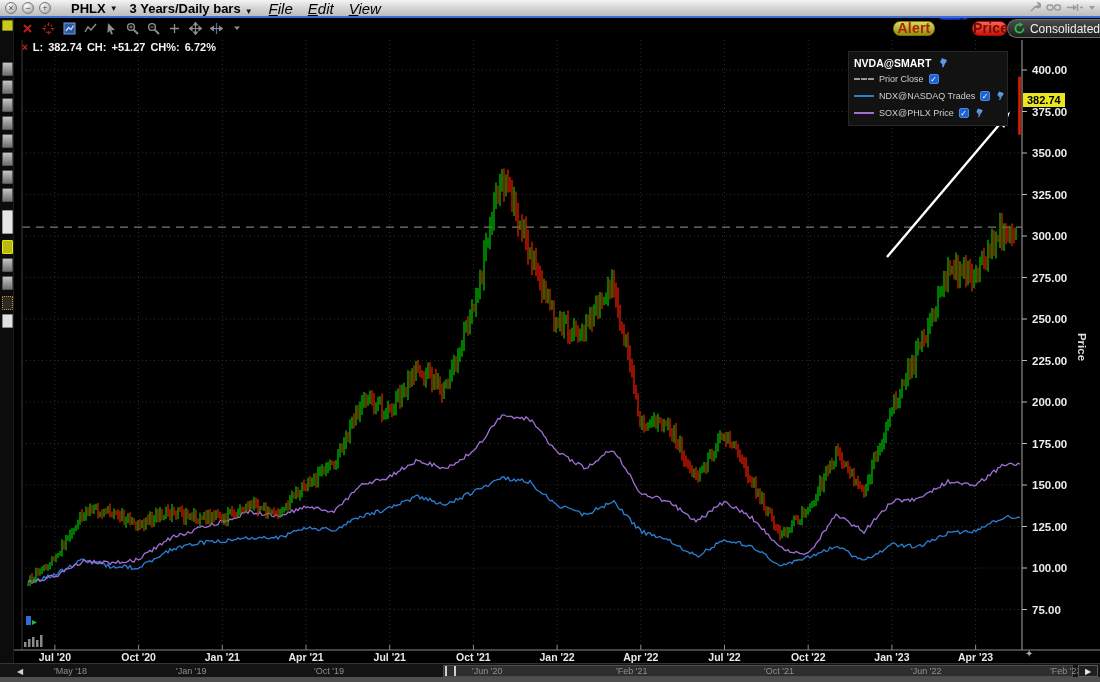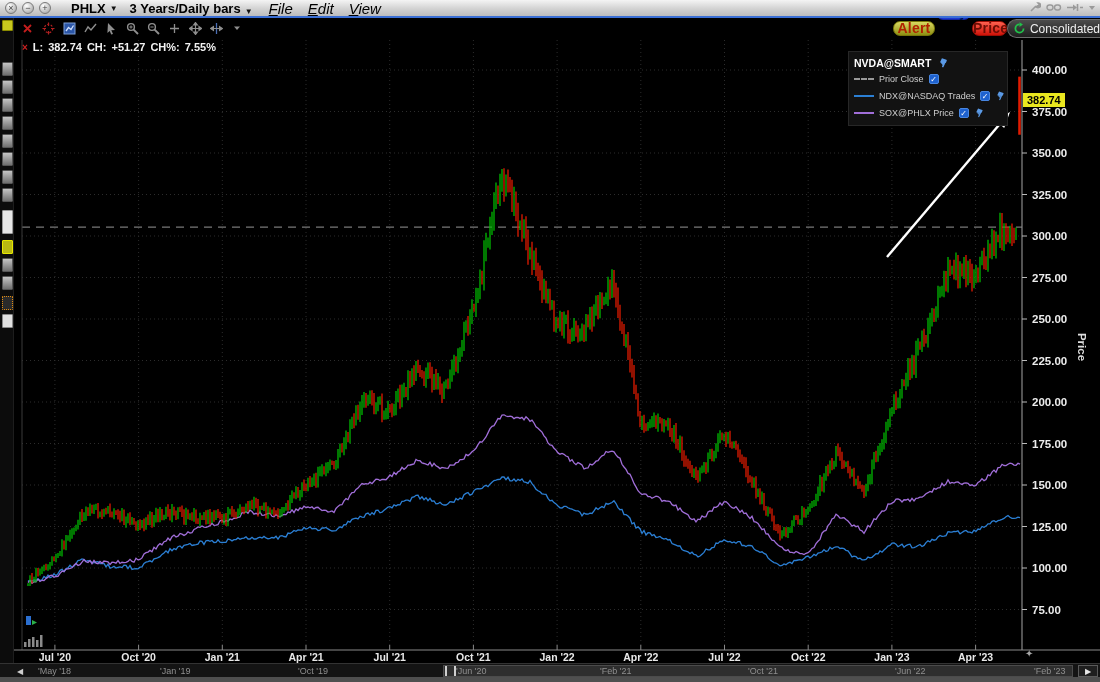--- a/index.html
+++ b/index.html
@@ -57,21 +57,21 @@
   .hand{color:#5b9ae6;font-size:11px;transform:rotate(115deg);display:inline-block;line-height:10px;}
   .pricetag{position:absolute;left:1023px;top:93px;background:#e9e71f;color:#000;font-weight:bold;
     font-size:11px;height:14px;line-height:14px;padding:0 4px;z-index:12;}
   
   .scroll{position:absolute;left:0;top:663px;width:1100px;height:14px;background:#141414;
     border-top:1px solid #333;z-index:22;box-sizing:border-box;}
   .scroll-thumb{position:absolute;left:443px;top:1px;width:630px;height:12px;background:#2e2e2e;
     border:1px solid #4b4b4b;box-sizing:border-box;}
   .scroll-handle{position:absolute;left:445px;top:2px;width:7px;height:10px;
     border-left:2px solid #cfcfcf;border-right:2px solid #cfcfcf;z-index:2;}
-  .s-label{position:absolute;top:2px;font-size:9px;color:#8f8f8f;white-space:nowrap;z-index:3;}
+  .s-label{position:absolute;top:2px;font-size:9px;color:#8f8f8f;white-space:nowrap;z-index:3;margin-left:16px;}
   .s-arrow-left{position:absolute;left:17px;top:3px;color:#cfcfcf;font-size:8px;z-index:3;}
   .s-btn-right{position:absolute;left:1078px;top:1px;width:20px;height:12px;background:#1f1f1f;
     border:1px solid #5a5a5a;color:#e8e8e8;font-size:8px;text-align:center;line-height:11px;z-index:3;box-sizing:border-box;}
   .corner-diamond{position:absolute;left:1025px;top:648px;color:#a8a8a8;font-size:10px;z-index:23;}
   .bottomstrip{position:absolute;left:0;top:677px;width:1100px;height:5px;background:#4f4f4f;z-index:24;}
   #chart{position:absolute;left:0;top:0;z-index:5;}
 </style>
 </head>
 <body>
 
@@ -821,21 +821,21 @@
     <div class="lsb ls-orange" style="top: 648px;"></div>
   </div>
 
 <div class="quoteline">
   <span class="qx">×</span>
   <span>L:</span>
   <span>382.74</span>
   <span>CH:</span>
   <span>+51.27</span>
   <span>CH%:</span>
-  <span>7.55%</span>
+  <span>6.72%</span>
 </div>
 
 <div class="legend">
   <div class="leg-title">
     <span>NVDA@SMART</span>
     <span class="hand">☛</span>
   </div>
   <div id="leg-rows">
       <div class="leg-row">
         <span class="leg-line" style="border-top: 2px dashed rgb(154, 154, 154);"></span>

